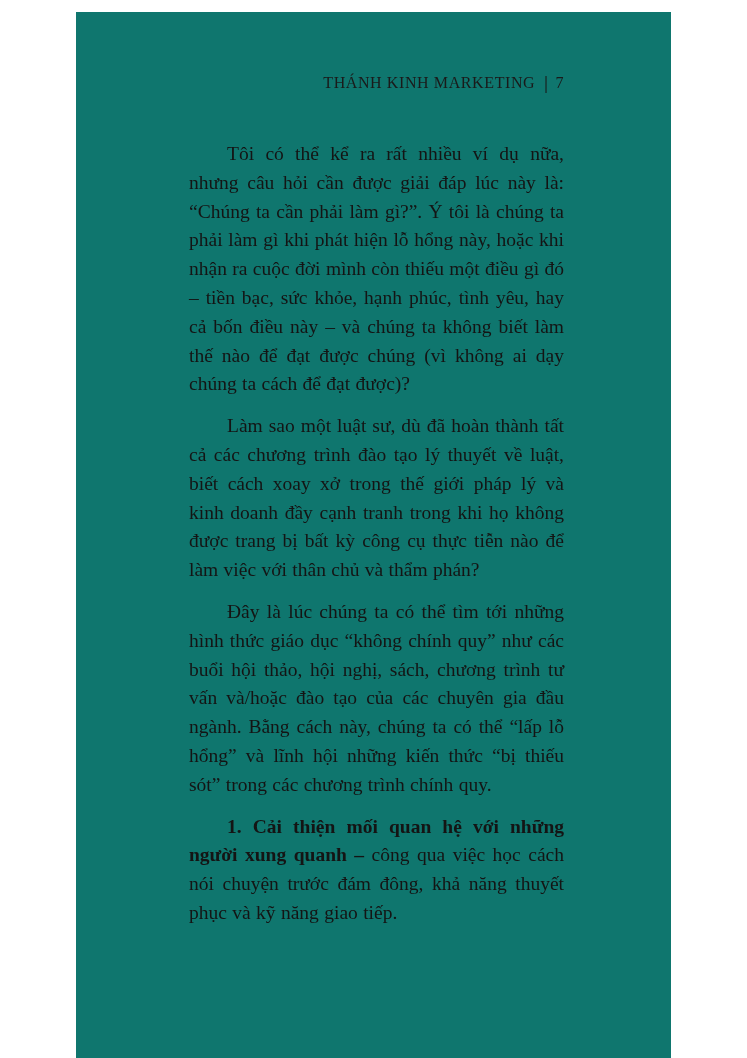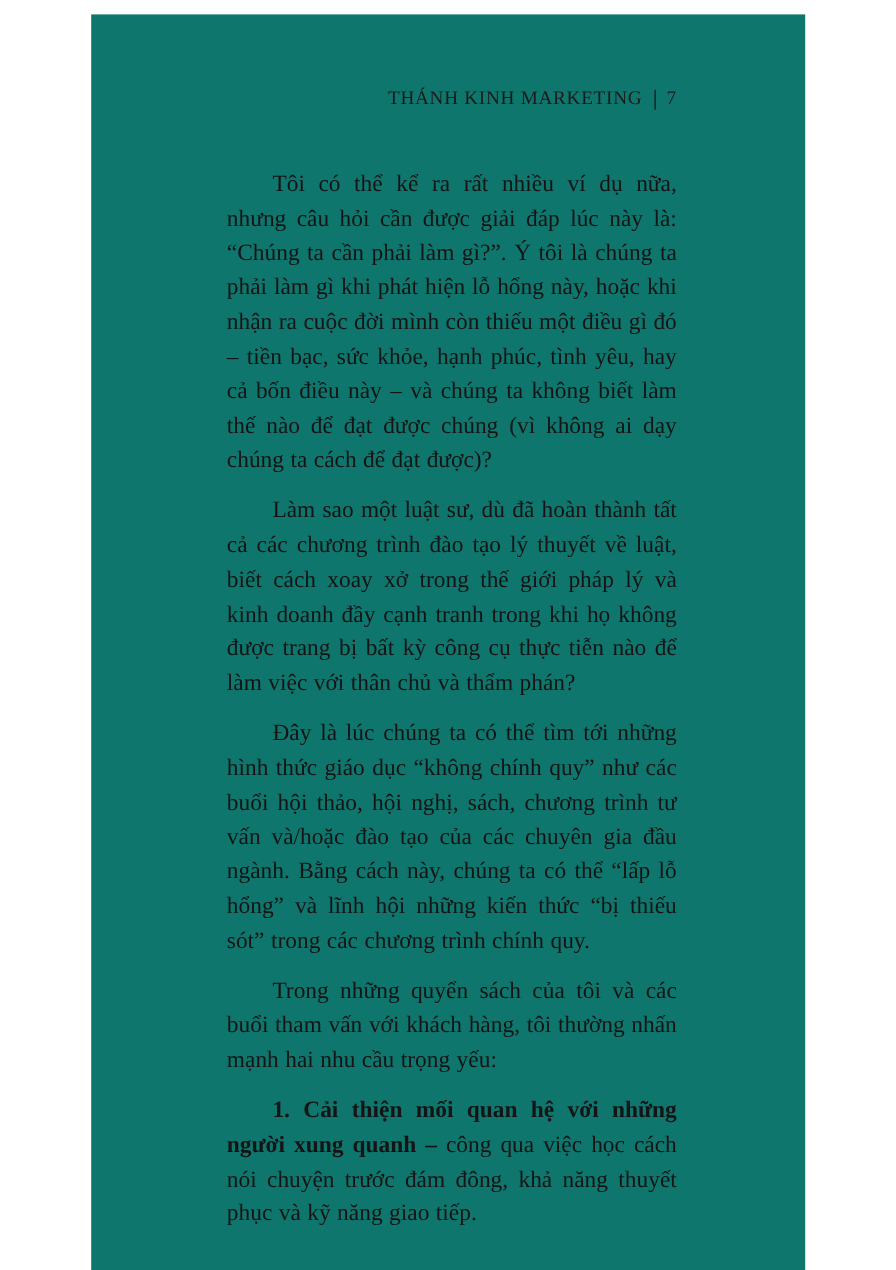--- a/index.html
+++ b/index.html
@@ -61,18 +61,17 @@
   </header>
 
   <main class="page-body">
 
     <p>Tôi có thể kể ra rất nhiều ví dụ nữa, nhưng câu hỏi cần được giải đáp lúc này là: “Chúng ta cần phải làm gì?”. Ý tôi là chúng ta phải làm gì khi phát hiện lỗ hổng này, hoặc khi nhận ra cuộc đời mình còn thiếu một điều gì đó – tiền bạc, sức khỏe, hạnh phúc, tình yêu, hay cả bốn điều này – và chúng ta không biết làm thế nào để đạt được chúng (vì không ai dạy chúng ta cách để đạt được)?</p>
 
     <p>Làm sao một luật sư, dù đã hoàn thành tất cả các chương trình đào tạo lý thuyết về luật, biết cách xoay xở trong thế giới pháp lý và kinh doanh đầy cạnh tranh trong khi họ không được trang bị bất kỳ công cụ thực tiễn nào để làm việc với thân chủ và thẩm phán?</p>
 
     <p>Đây là lúc chúng ta có thể tìm tới những hình thức giáo dục “không chính quy” như các buổi hội thảo, hội nghị, sách, chương trình tư vấn và/hoặc đào tạo của các chuyên gia đầu ngành. Bằng cách này, chúng ta có thể “lấp lỗ hổng” và lĩnh hội những kiến thức “bị thiếu sót” trong các chương trình chính quy.</p>
 
-    <p>Trong những quyển sách của tôi và các buổi tham vấn với khách hàng, tôi thường nhấn mạnh hai nhu cầu trọng yếu:</p>
 
     <p><strong>1. Cải thiện mối quan hệ với những người xung quanh –</strong><span> công qua việc học cách nói chuyện trước đám đông, khả năng thuyết phục và kỹ năng giao tiếp.</span></p>
   </main>
 
 </div>
 
 </body></html>

